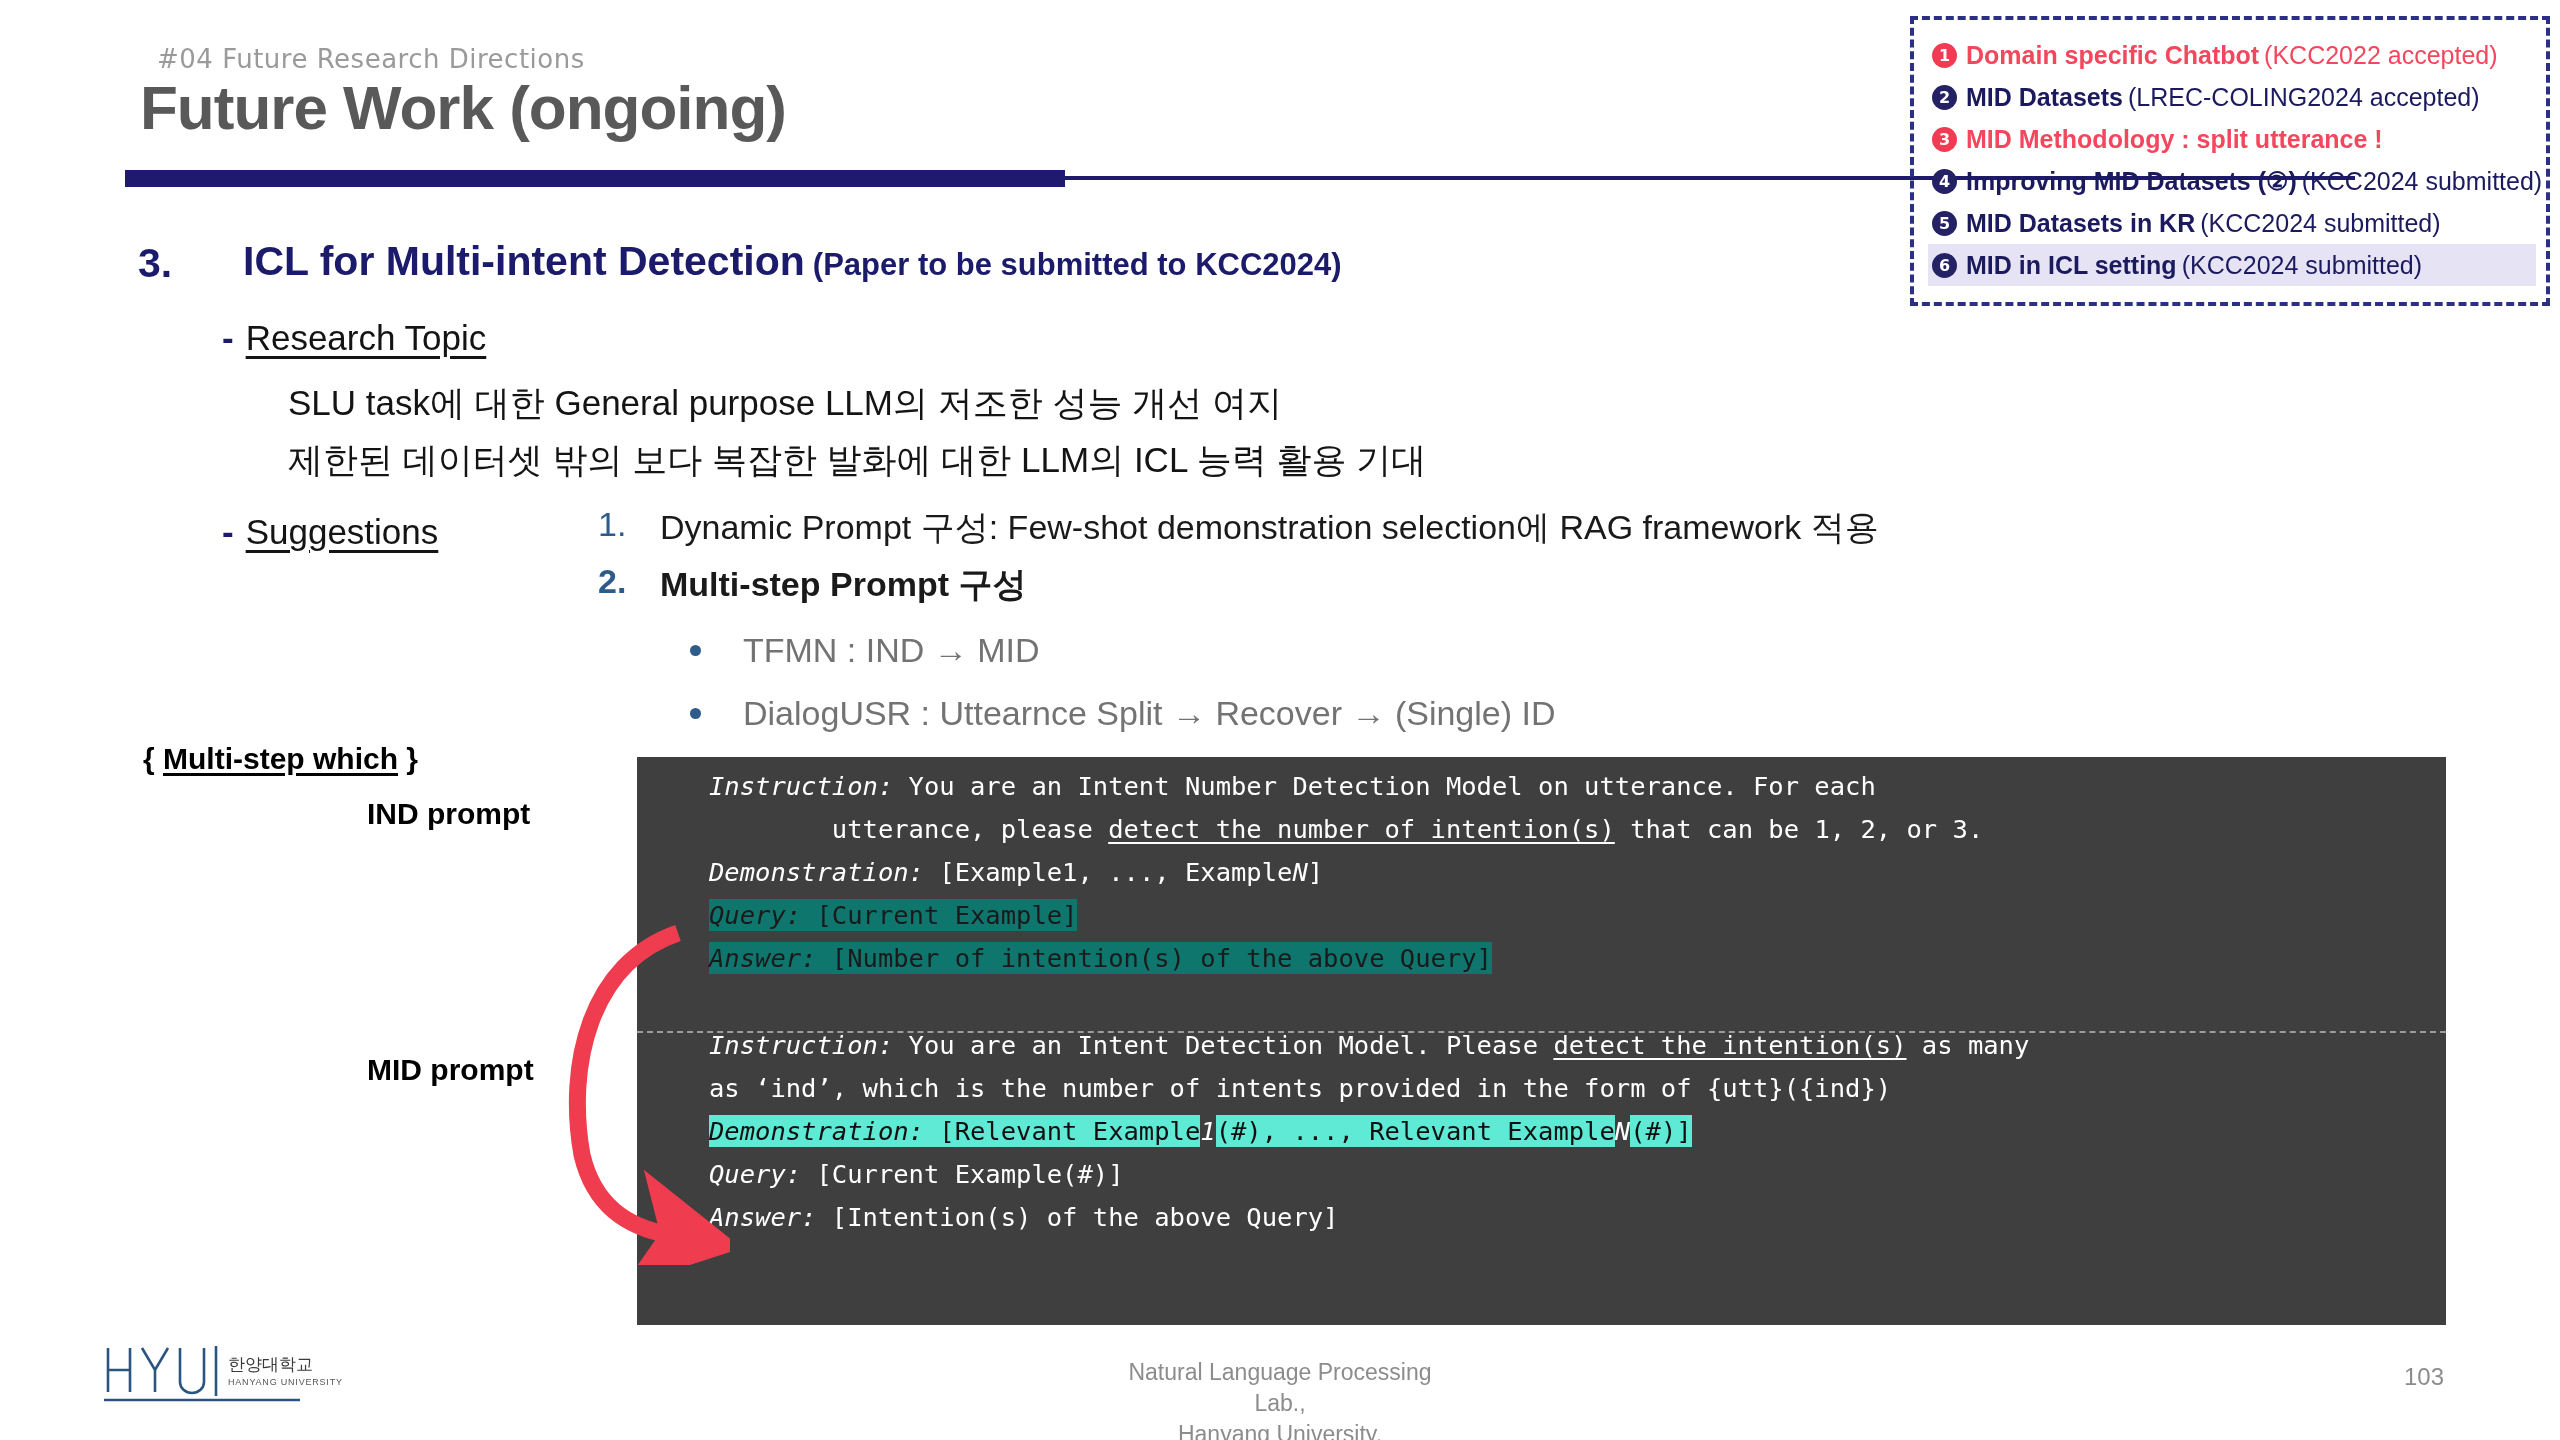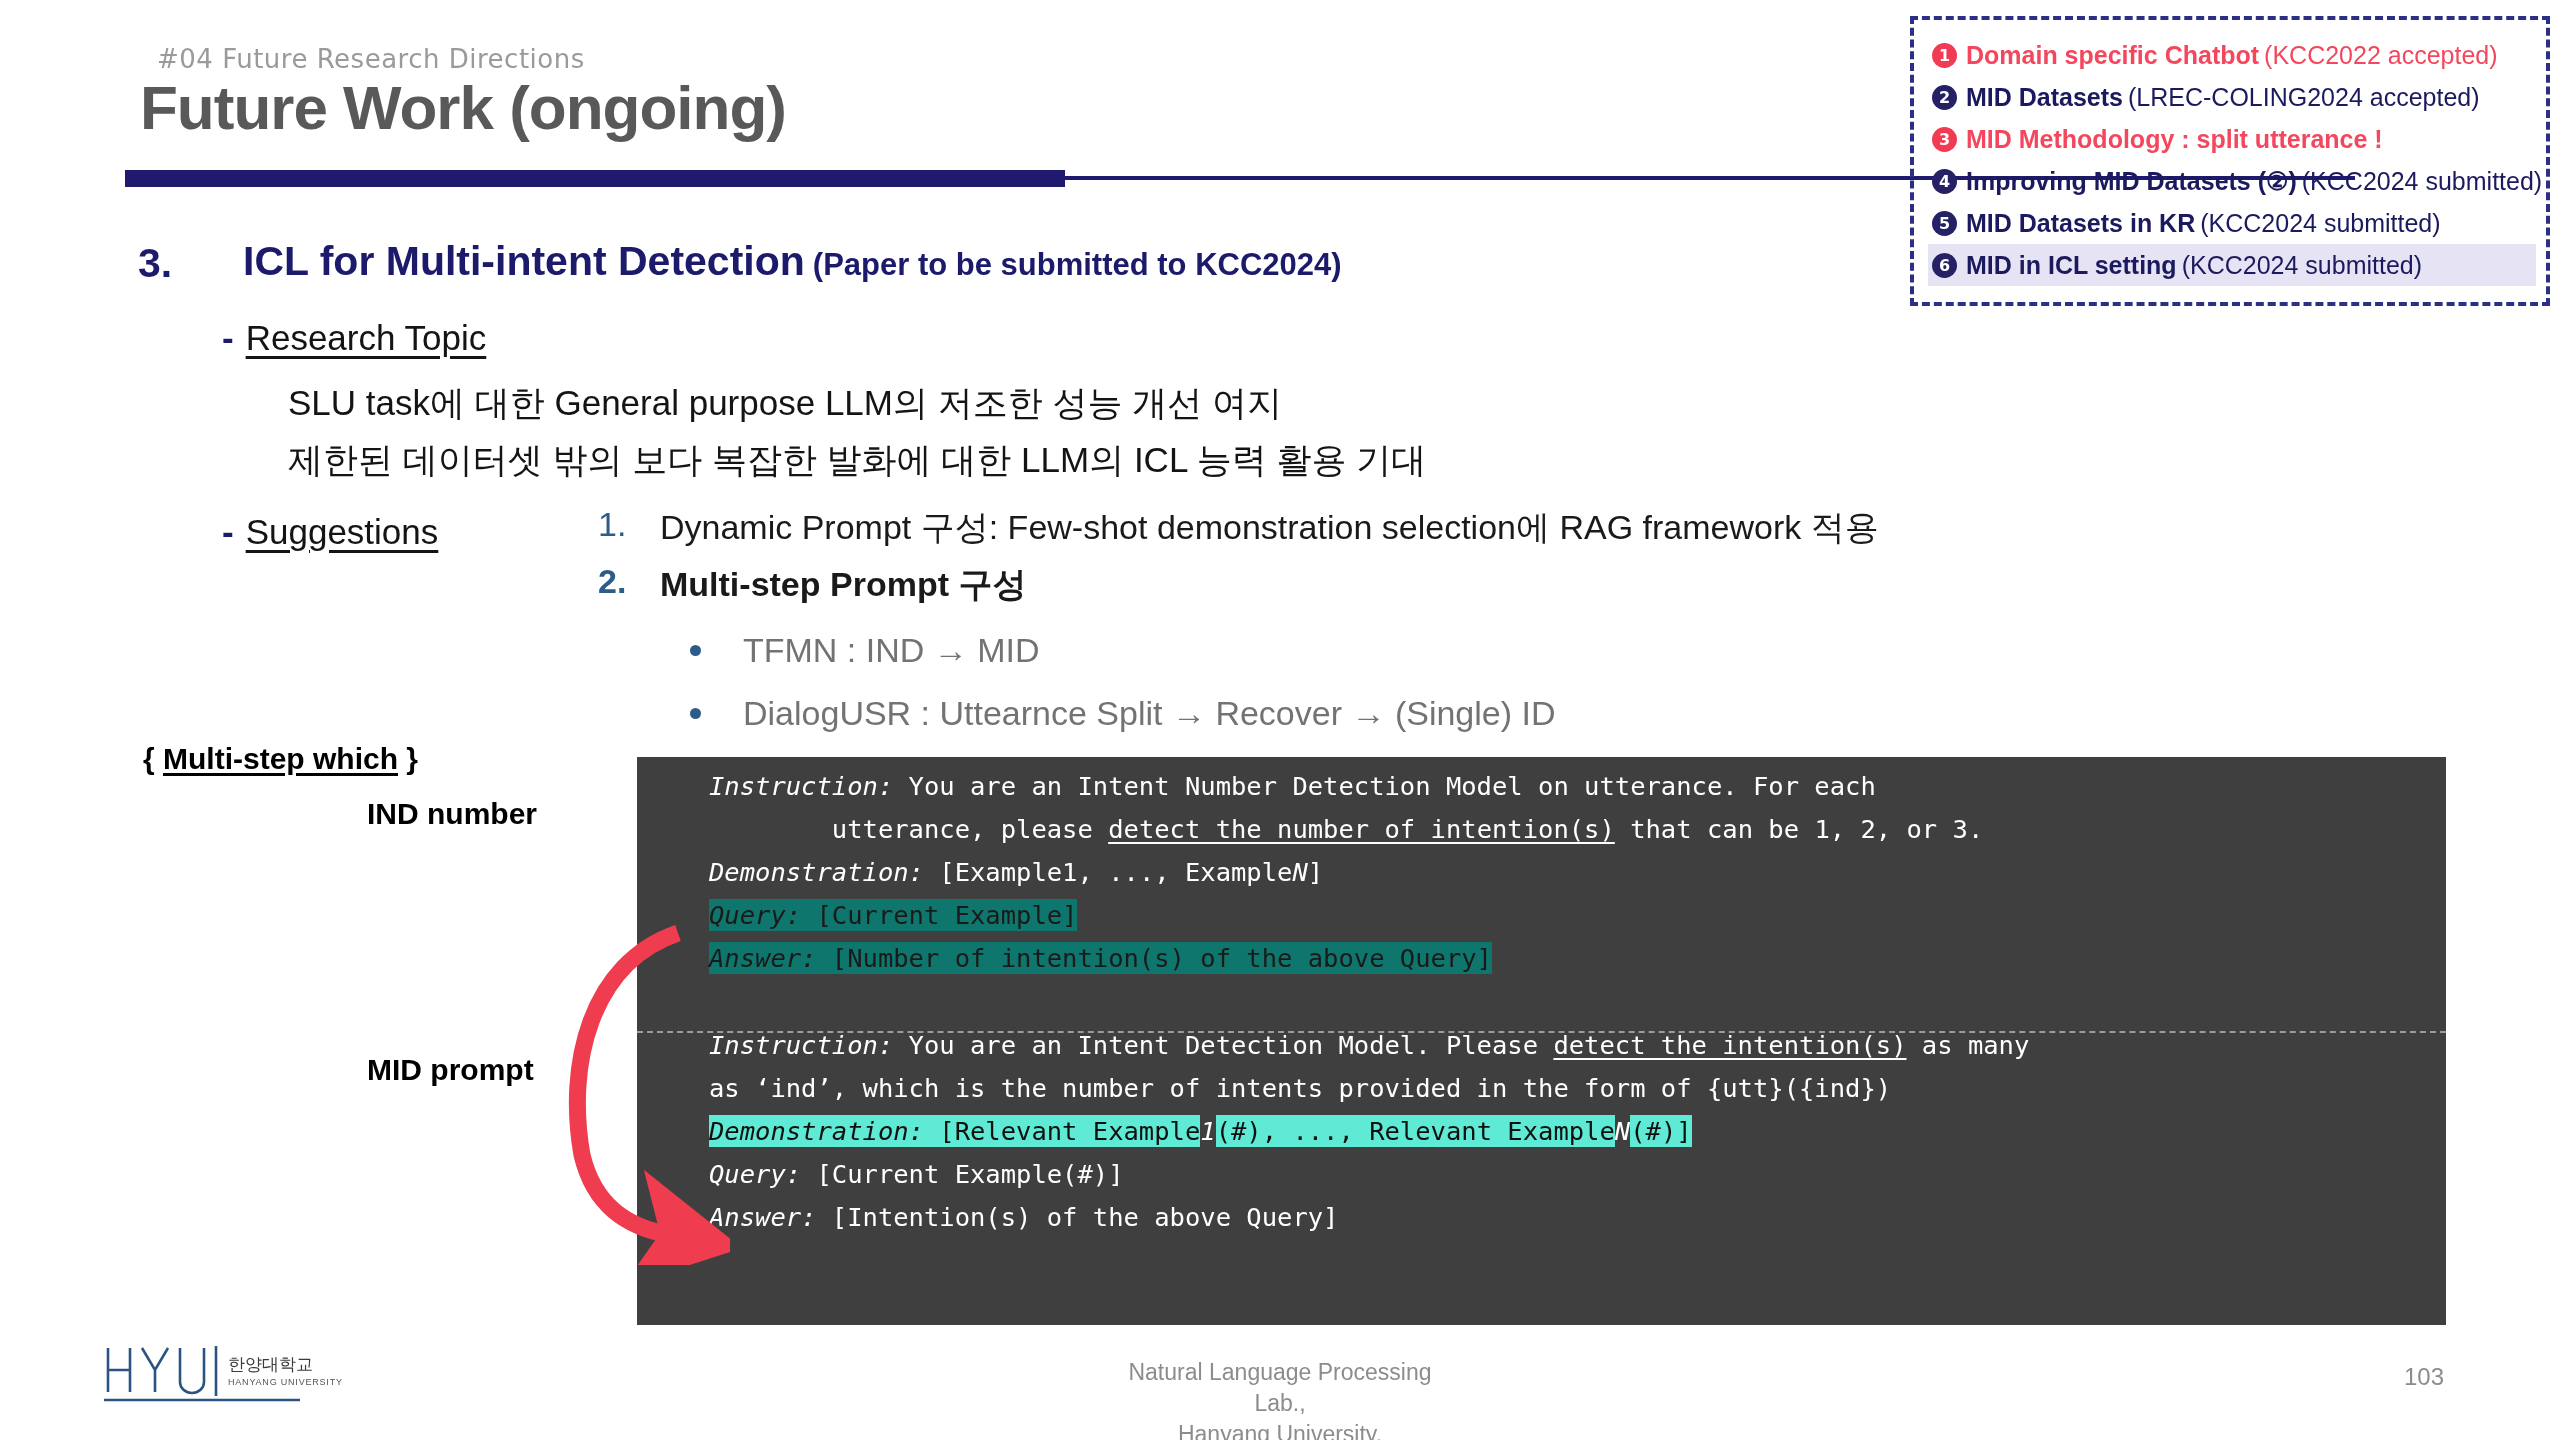--- a/index.html
+++ b/index.html
@@ -212,21 +212,21 @@
     </div>
     <div class="sub-row">
       <span class="sub-dot"></span>
       <span class="sub-txt">DialogUSR : Uttearnce Split → Recover → (Single) ID</span>
     </div>
   </div>
 
   <div class="lbl-multistep">
     <span>{ </span><span class="u">Multi-step which</span><span> }</span>
   </div>
-  <div class="lbl-ind">IND number</div>
+  <div class="lbl-ind">IND prompt</div>
   <div class="lbl-mid">MID prompt</div>
 
   <div class="codebox">
     <div class="code-inner">
 
       <div class="cline"><span class="it">Instruction:</span><span> You are an Intent Number Detection Model on utterance. For each</span></div>
       <div class="cline"><span>        utterance, please </span><span class="ul">detect the number of intention(s)</span><span> that can be 1, 2, or 3.</span></div>
       <div class="cline"><span class="it">Demonstration:</span><span> [Example</span><span>1</span><span>, ..., Example</span><span class="it">N</span><span>]</span></div>
       <div class="cline"><span class="hl-gray"><span class="it">Query:</span><span> [Current Example]</span></span></div>
       <div class="cline"><span class="hl-gray"><span class="it">Answer:</span><span> [Number of intention(s) of the above Query]</span></span></div>

